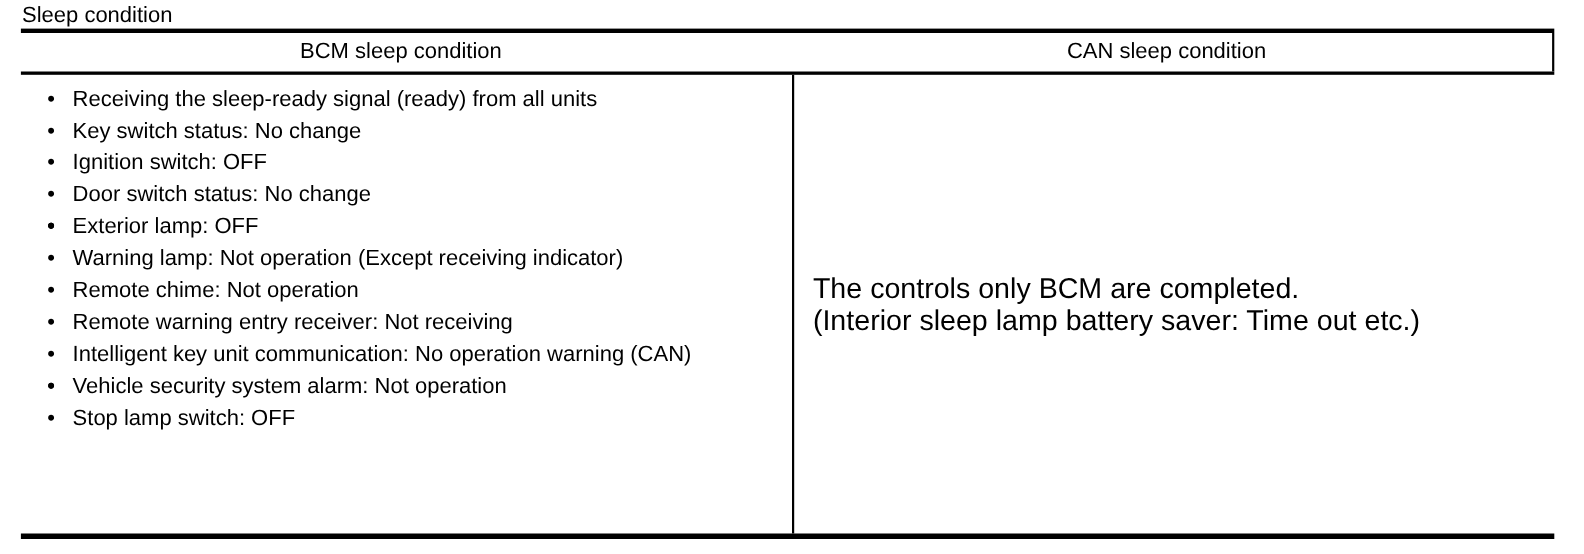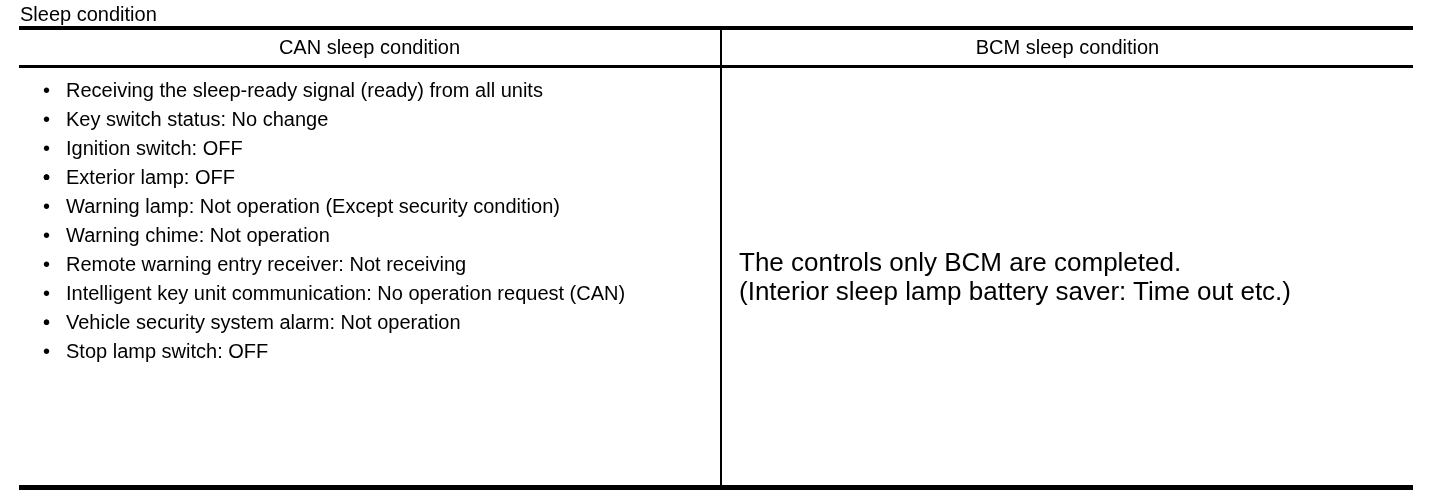--- a/index.html
+++ b/index.html
@@ -78,22 +78,22 @@
   }
 </style>
 </head>
 <body>
 
 <div class="page">
   <div class="title">Sleep condition</div>
 
   <div class="table">
     <div class="row header-row">
+      <div class="cell right header-cell">BCM sleep condition</div>
       <div class="cell left header-cell">CAN sleep condition</div>
-      <div class="cell right header-cell">BCM sleep condition</div>
     </div>
 
     <div class="row body-row">
       <div class="cell left body-cell">
         <ul class="conditions">
 
             <li class="condition">
               <span class="bullet">•</span>
               <span class="cond-text">Receiving the sleep-ready signal (ready) from all units</span>
             </li>
@@ -103,53 +103,54 @@
               <span class="cond-text">Key switch status: No change</span>
             </li>
 
             <li class="condition">
               <span class="bullet">•</span>
               <span class="cond-text">Ignition switch: OFF</span>
             </li>
 
             <li class="condition">
               <span class="bullet">•</span>
+              <span class="cond-text">Door switch status: No change</span>
             </li>
 
             <li class="condition">
               <span class="bullet">•</span>
             </li>
 
             <li class="condition">
               <span class="bullet">•</span>
             </li>
 
             <li class="condition">
               <span class="bullet">•</span>
               <span class="cond-text">Exterior lamp: OFF</span>
             </li>
 
             <li class="condition">
               <span class="bullet">•</span>
-              <span class="cond-text">Warning lamp: Not operation (Except security condition)</span>
+              <span class="cond-text">Warning lamp: Not operation (Except receiving indicator)</span>
             </li>
 
             <li class="condition">
               <span class="bullet">•</span>
-              <span class="cond-text">Warning chime: Not operation</span>
+              <span class="cond-text">Remote chime: Not operation</span>
             </li>
 
             <li class="condition">
               <span class="bullet">•</span>
               <span class="cond-text">Remote warning entry receiver: Not receiving</span>
             </li>
 
             <li class="condition">
               <span class="bullet">•</span>
-              <span class="cond-text">Intelligent key unit communication: No operation request (CAN)</span>
+              <span class="cond-text">Intelligent key unit communication: No operation warning (CAN)</span>
             </li>
 
             <li class="condition">
               <span class="bullet">•</span>
             </li>
 
             <li class="condition">
               <span class="bullet">•</span>
               <span class="cond-text">Vehicle security system alarm: Not operation</span>
             </li>

